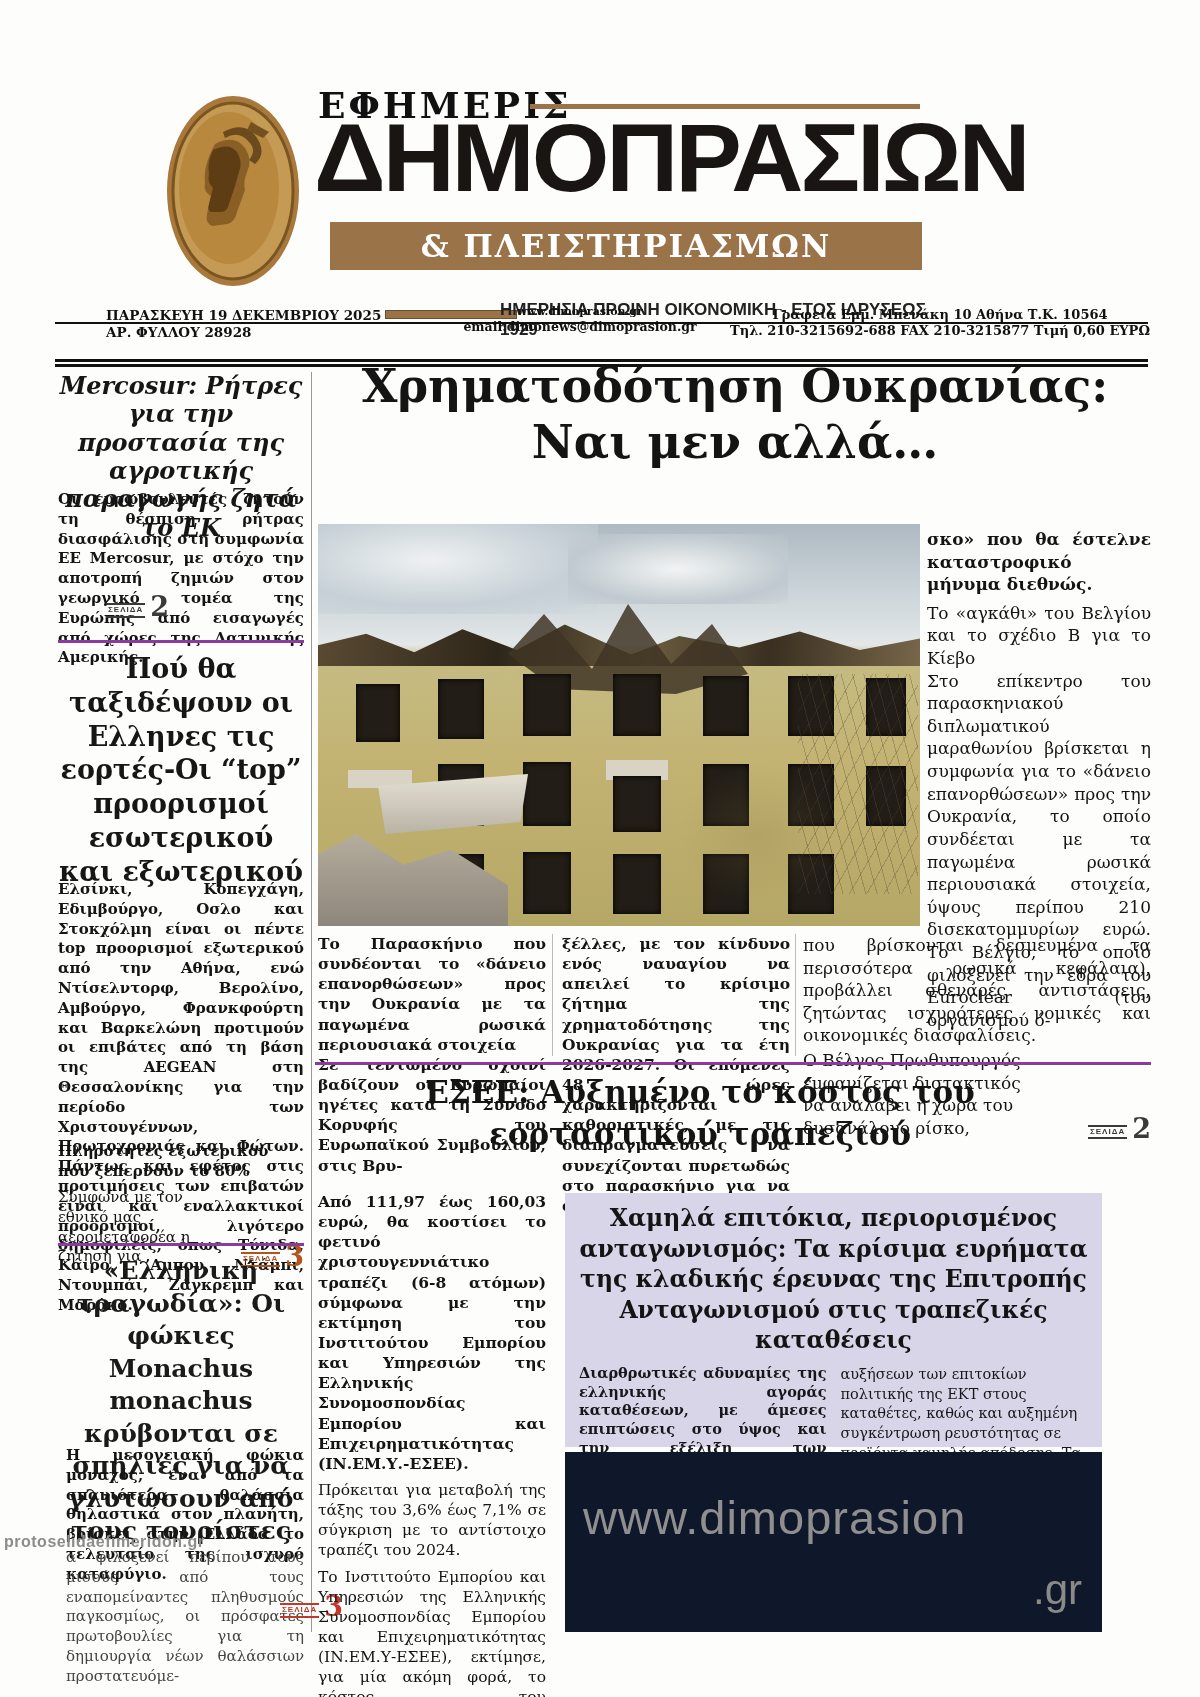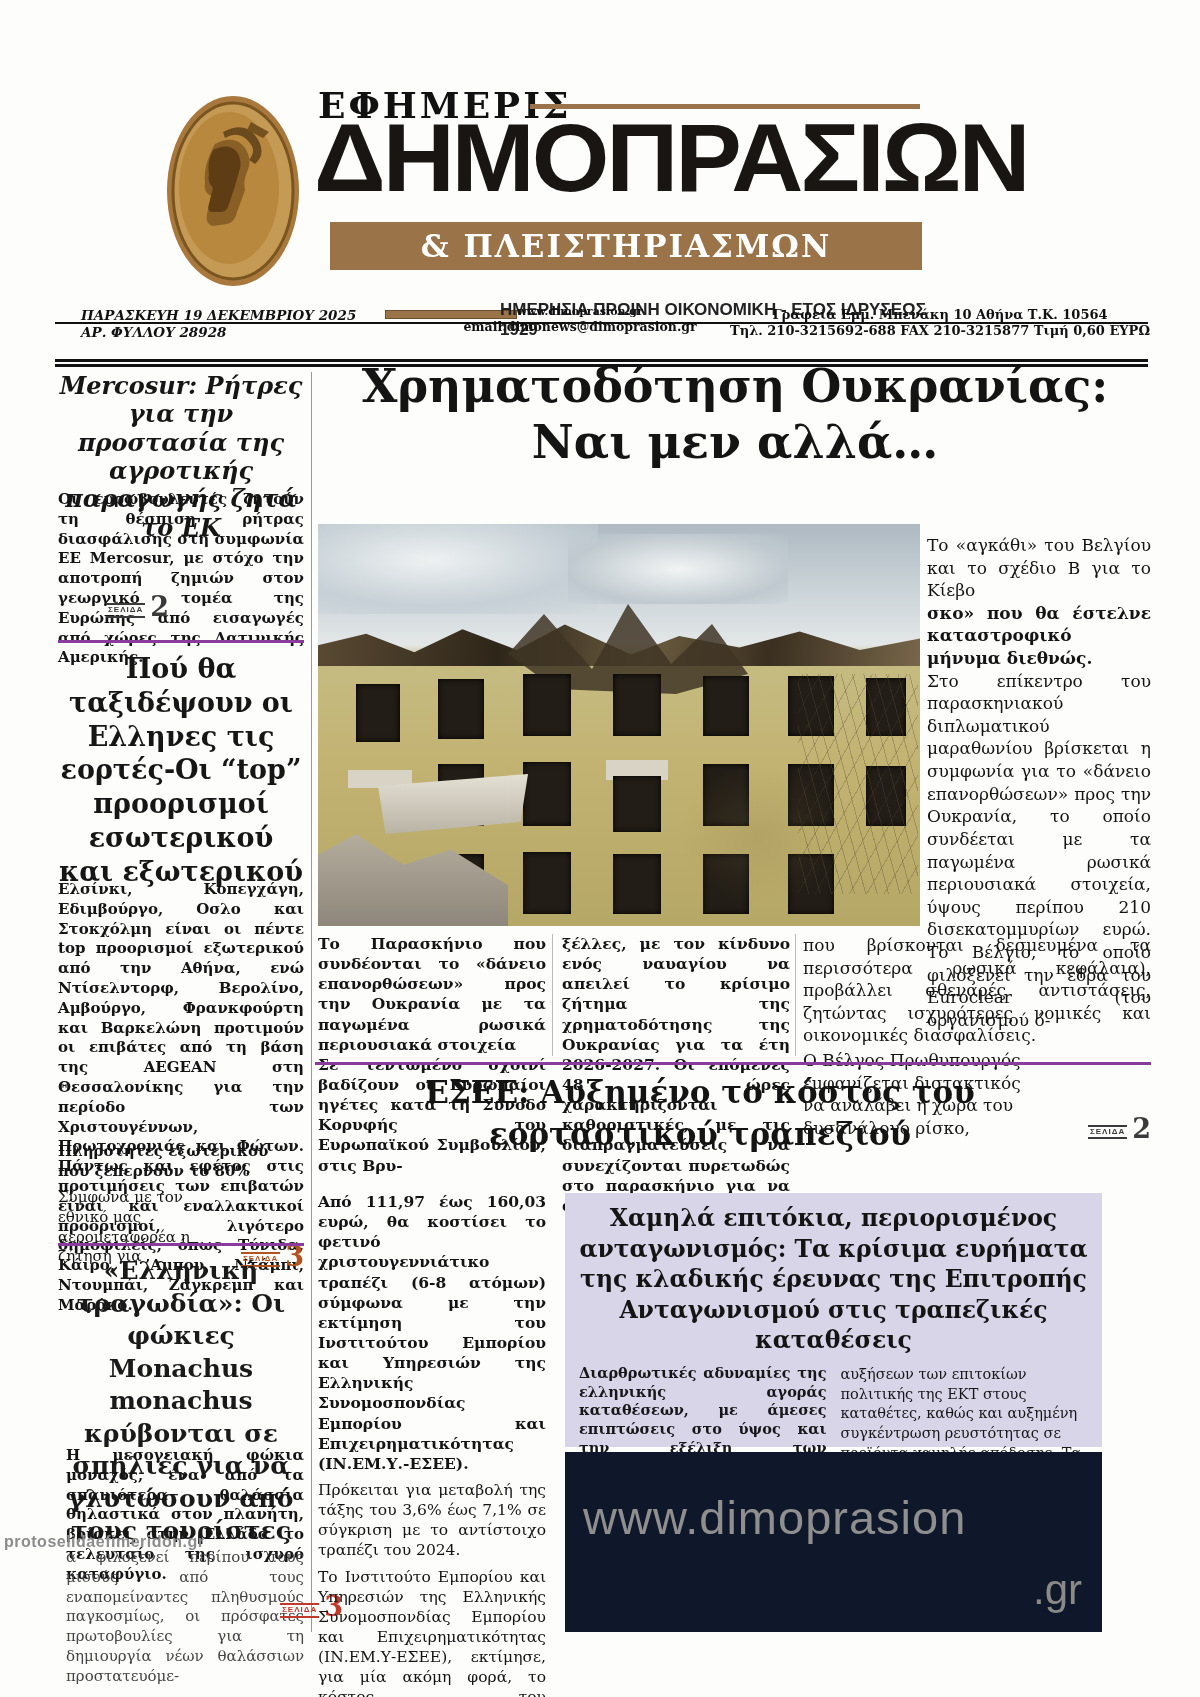--- a/index.html
+++ b/index.html
@@ -22,21 +22,21 @@
             display:flex;align-items:center;justify-content:center;font-size:31px;font-weight:bold;letter-spacing:2px;}
   #tag-rule{left:385px;top:310px;width:130px;height:7px;background:#9a7348;border:1px solid #6d4f2e;}
   #tagline{left:500px;top:300px;width:460px;font-size:17px;font-weight:bold;color:#222;letter-spacing:0px;}
 
   .hrule{left:55px;width:1093px;background:#111;}
   #rule-a{top:322px;height:2px;}
   #rule-b{top:359px;height:3px;box-shadow:0 5px 0 #111;}
 
   
   .dl{font-size:13.5px;font-weight:bold;color:#111;line-height:1.25;}
-  #dl-left{left:81px;top:307px;width:330px;text-align:left;font-style:italic;}
+  #dl-left{left:106px;top:307px;width:330px;text-align:left;}
   #dl-mid{left:440px;top:305px;width:280px;text-align:center;}
   #dl-right{left:730px;top:307px;width:420px;text-align:center;font-size:13px;}
   #dl-mid .site{font-size:11px;}
   #dl-mid .mail{font-size:12.5px;font-weight:bold;}
 
   
   .vline{width:1px;background:#999;}
   .prule{height:3px;background:#8b3a9e;}
 
   
@@ -200,22 +200,22 @@
     <div class="win" style="left:295px;top:330px;width:48px;height:60px;"></div>
     <div class="win" style="left:385px;top:330px;width:46px;height:60px;"></div>
     <div class="win" style="left:470px;top:330px;width:46px;height:60px;"></div>
     <div class="pm" id="ph-balcony"></div>
     <div class="pm" id="ph-rubble"></div>
     <div class="pm" id="ph-stain"></div>
     <div class="pm" id="ph-branch"></div>
   </div>
 
   <div class="abs" style="left:927px;top:528px;width:224px;">
+    <div class="rbody just b">σκο» που θα έστελνε καταστροφικό μήνυμα διεθνώς.</div>
     <div class="rbody just" style="margin-top:6px;">Το «αγκάθι» του Βελγίου και το σχέδιο Β για το Κίεβο</div>
-    <div class="rbody just b">σκο» που θα έστελνε καταστροφικό μήνυμα διεθνώς.</div>
     <div class="rbody just">Στο επίκεντρο του παρασκηνιακού διπλωματικού μαραθωνίου βρίσκεται η συμφωνία για το «δάνειο επανορθώσεων» προς την Ουκρανία, το οποίο συνδέεται με τα παγωμένα ρωσικά περιουσιακά στοιχεία, ύψους περίπου 210 δισεκατομμυρίων ευρώ. Το Βέλγιο, το οποίο φιλοξενεί την έδρα του Euroclear (του οργανισμού ό-</div>
   </div>
 
   <div class="abs vline" style="left:552px;top:934px;height:122px;background:#bbb;"></div>
   <div class="abs vline" style="left:795px;top:934px;height:122px;background:#bbb;"></div>
 
   <div class="abs" style="left:318px;top:934px;width:228px;">
     <div class="mbody just b">Το Παρασκήνιο που συνδέονται το «δάνειο επανορθώσεων» προς την Ουκρανία με τα παγωμένα ρωσικά περιουσιακά στοιχεία</div>
     <div class="mbody just b">Σε τεντωμένο σχοινί βαδίζουν οι Ευρωπαίοι ηγέτες κατά τη Σύνοδο Κορυφής του Ευρωπαϊκού Συμβουλίου, στις Βρυ-</div>
   </div>

